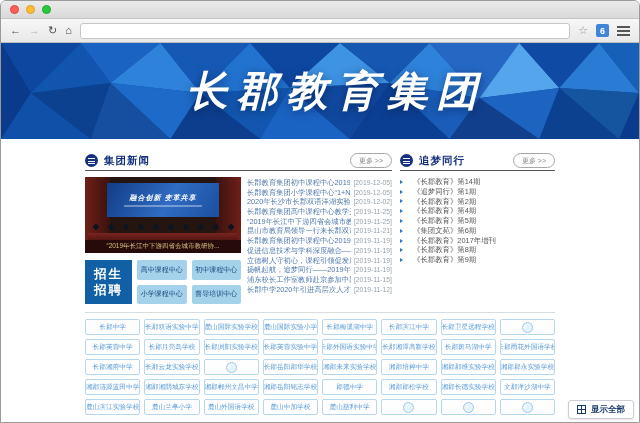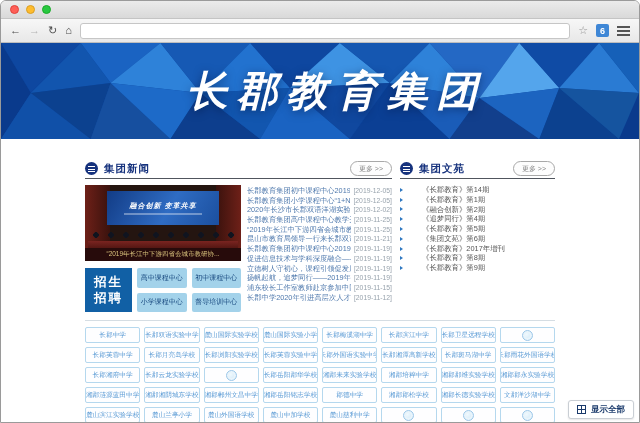--- a/index.html
+++ b/index.html
@@ -32,21 +32,21 @@
 
   
   .banner { height:96px; position:relative; overflow:hidden; background:#0f4aa0; }
   .banner svg { position:absolute; inset:0; width:100%; height:100%; }
   .banner-title { position:absolute; inset:0; display:flex; align-items:center;
     justify-content:center; font-family:"DejaVu Serif", serif; font-style:italic;
     font-weight:bold; font-size:41px; color:#fff; letter-spacing:9px;
     text-shadow:0 2px 8px rgba(0,20,60,.5); padding-left:9px;margin-left:24px; }
 
   
-  .content { width:470px; margin:20px auto 0; position:relative; }
+  .content { width:470px; margin:12px auto 0; position:relative; }
   .columns { display:flex; gap:8px; }
   .col-left { width:307px; }
   .col-right { flex:1; min-width:0; }
 
   .sec-header { display:flex; align-items:center; gap:6px; height:20px;
     border-bottom:1px solid #50555d; margin-bottom:6px; }
   .sec-icon { width:13px; height:13px; border-radius:50%; background:#16327d;
     position:relative; flex:0 0 auto; }
   .sec-icon::after { content:""; position:absolute; left:3px; right:3px; top:4px;
     height:6px; background:repeating-linear-gradient(#fff 0 1px, transparent 1px 2.6px); }
@@ -89,21 +89,21 @@
   .admissions { width:47px; height:44px; background:#1160a5; color:#fff;
     font-size:12.5px; font-weight:bold; display:flex; flex-direction:column;
     align-items:center; justify-content:center; line-height:16px; letter-spacing:2px;
     cursor:pointer; }
   .centers { flex:1; display:grid; grid-template-columns:1fr 1fr; gap:5px; }
   .center-btn { background:#a3d2ea; color:#17477e; font-size:7px; border:none;
     border-radius:2px; display:flex; align-items:center; justify-content:center;
     cursor:pointer; font-family:inherit; }
 
   .lit-list { list-style:none; margin-top:3px; }
-  .lit-item { display:flex; align-items:center; gap:19px; height:9.8px;
+  .lit-item { display:flex; align-items:center; gap:10px; height:9.8px;
     font-size:7.4px; color:#555; cursor:pointer; white-space:nowrap; overflow:hidden; }
   .bullet { width:0; height:0; border-left:3.5px solid #2e77c0;
     border-top:2.5px solid transparent; border-bottom:2.5px solid transparent;
     flex:0 0 auto; }
 
   .h-divider { border-top:1px solid #d5dde3; margin:8px 0 6px; }
 
   .schools { display:grid; grid-template-columns:repeat(8,1fr); gap:4px; }
   .school-cell { height:16px; background:#fefeff; border:1px solid #b5d8ee;
     border-radius:2px; color:#5b9bd5; font-size:6.7px; display:flex;
@@ -294,45 +294,45 @@
                 <span class="news-title">长郡中学2020年引进高层次人才公告</span>
                 <span class="news-date">[2019-11-12]</span>
               </li>
             </ul>
         </div>
       </div>
 
       <div class="col-right">
         <div class="sec-header">
           <span class="sec-icon"></span>
-          <span class="sec-title">集团文苑</span>
+          <span class="sec-title">追梦同行</span>
           <button class="more-btn">更多 &gt;&gt;</button>
         </div>
         <ul class="lit-list">
 
             <li class="lit-item">
               <span class="bullet"></span>
               <span>《长郡教育》第14期</span>
             </li>
 
 
             <li class="lit-item">
               <span class="bullet"></span>
-              <span>《长郡教育》第1期</span>
-            </li>
-
-            <li class="lit-item">
-              <span class="bullet"></span>
-              <span>《融合创新》第2期</span>
-            </li>
-
-
-            <li class="lit-item">
-              <span class="bullet"></span>
-              <span>《追梦同行》第4期</span>
+              <span>《追梦同行》第1期</span>
+            </li>
+
+            <li class="lit-item">
+              <span class="bullet"></span>
+              <span>《长郡教育》第2期</span>
+            </li>
+
+
+            <li class="lit-item">
+              <span class="bullet"></span>
+              <span>《长郡教育》第4期</span>
             </li>
 
             <li class="lit-item">
               <span class="bullet"></span>
               <span>《长郡教育》第5期</span>
             </li>
 
             <li class="lit-item">
               <span class="bullet"></span>
               <span>《集团文苑》第6期</span>

